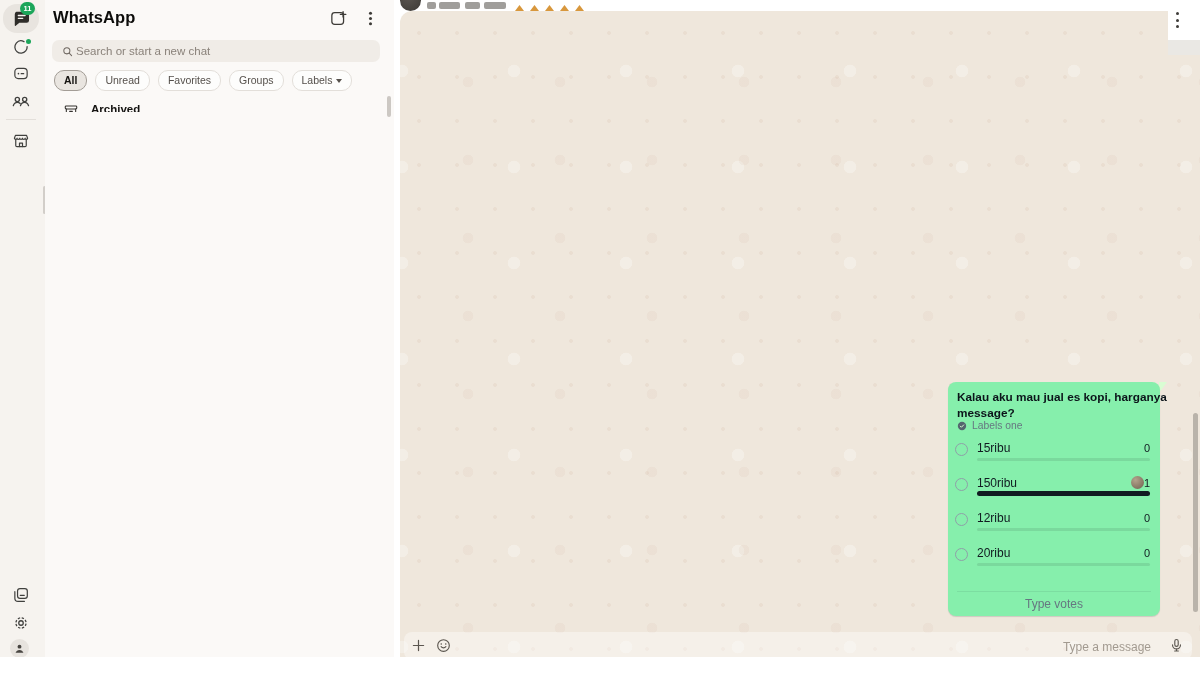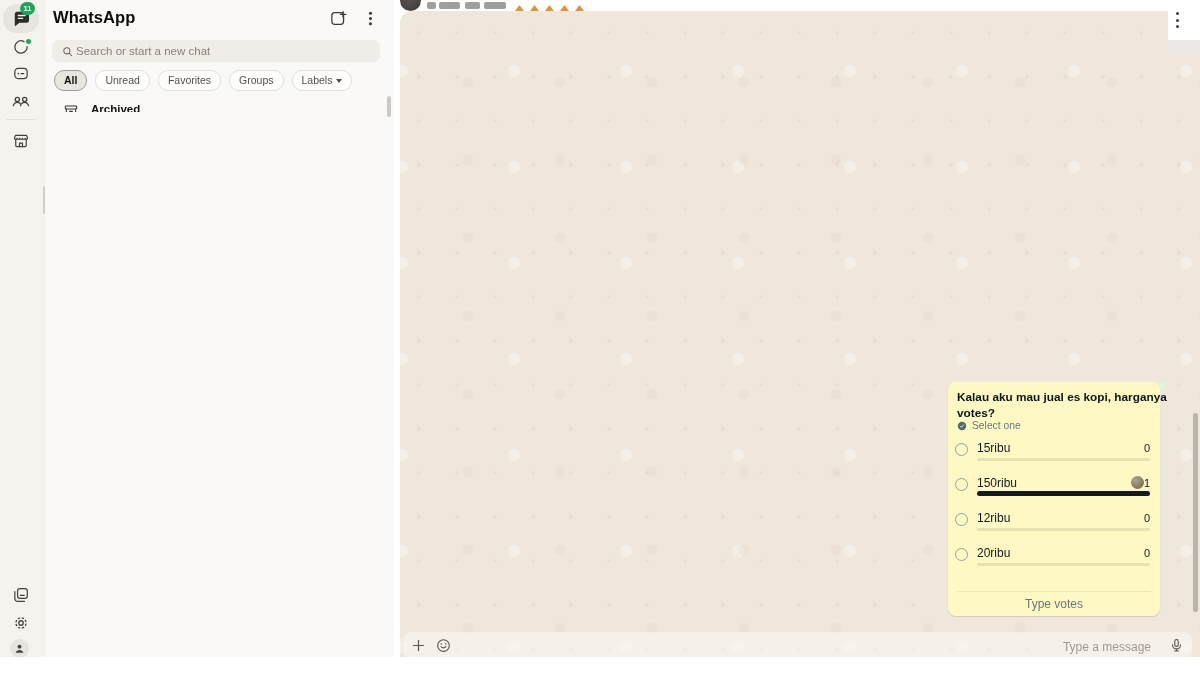--- a/index.html
+++ b/index.html
@@ -47,21 +47,21 @@
       radial-gradient(circle, rgba(255,255,255,.28) 6px, transparent 6.6px);
     background-size:38px 44px, 92px 78px, 112px 96px;
     background-position:0 0, 22px 32px, 58px 12px;}
   .notch-white{position:absolute;left:1168px;top:0;width:32px;height:40px;background:#fff;}
   .notch-grey{position:absolute;left:1168px;top:40px;width:32px;height:15px;background:#eae8e4;}
   .kebab{position:absolute;left:1174px;top:12px;width:6px;height:20px;cursor:pointer;}
   .kebab i{position:absolute;left:1.5px;width:3.2px;height:3.2px;border-radius:50%;background:#3e3c39;}
   .chat-scroll{position:absolute;left:1193px;top:413px;width:5px;height:199px;border-radius:3px;background:rgba(120,115,108,.45);}
 
   
-  .poll{position:absolute;left:948px;top:382px;width:212px;height:234px;background:#fef9c3;border-radius:8px;box-shadow:0 1px 1px rgba(11,20,26,.14);}
+  .poll{position:absolute;left:948px;top:382px;width:212px;height:234px;background:#86efac;border-radius:8px;box-shadow:0 1px 1px rgba(11,20,26,.14);}
   .poll-tail{position:absolute;left:1159px;top:382px;width:8px;height:11px;background:#d9fdd3;clip-path:polygon(0 0,100% 0,0 100%);}
   .poll-q{position:absolute;left:9px;top:7px;font-size:11.8px;font-weight:bold;color:#0b141a;line-height:1.38;white-space:nowrap;}
   .poll-hint{position:absolute;left:9px;top:38px;display:flex;align-items:center;gap:5px;font-size:10.3px;color:#667781;}
   .opt-radio{position:absolute;left:7px;width:13px;height:13px;border:1.6px solid #8fa0a8;border-radius:50%;background:transparent;box-sizing:border-box;}
   .opt-label{position:absolute;left:29px;font-size:12px;color:#111b21;}
   .opt-count{position:absolute;right:10px;font-size:11px;color:#111b21;}
   .opt-track{position:absolute;left:29px;right:10px;height:3px;border-radius:2px;background:rgba(17,27,33,.10);}
   .opt-fill{position:absolute;left:29px;right:10px;height:4.5px;border-radius:3px;background:#111b21;}
   .voter-avatar{position:absolute;right:16px;width:13px;height:13px;border-radius:50%;background:radial-gradient(circle at 35% 30%,#b4a28c,#6e5f4f);}
   .poll-divider{position:absolute;left:9px;right:9px;top:209px;height:1px;background:rgba(17,27,33,.08);}
@@ -244,30 +244,30 @@
     <i style="top:0"></i>
     <i style="top:6.5px"></i>
     <i style="top:13px"></i>
   </div>
   <div class="chat-scroll"></div>
 
   <div class="poll-tail"></div>
   <div class="poll">
     <div class="poll-q">
       <span>Kalau aku mau jual es kopi, harganya</span><br>
-      <span>votes?</span>
+      <span>message?</span>
     </div>
     <div class="poll-hint">
       <span>
         <svg width="10" height="10" viewBox="0 0 24 24">
           <circle cx="12" cy="12" r="10" fill="#54656f"></circle>
           <path d="M8 12.4l2.6 2.6 5.4-5.6" stroke="#d9fdd3" stroke-width="2.4" fill="none" stroke-linecap="round" stroke-linejoin="round"></path>
         </svg>
       </span>
-      <span>Select one</span>
+      <span>Labels one</span>
     </div>
 
     <div class="opt-radio" style="top:61px"></div>
     <div class="opt-label" style="top:59px">15ribu</div>
     <div class="opt-count" style="top:60px">0</div>
     <div class="opt-track" style="top:76px"></div>
 
     <div class="opt-radio" style="top:96px"></div>
     <div class="opt-label" style="top:94px">150ribu</div>
     <div class="voter-avatar" style="top:94px"></div>

